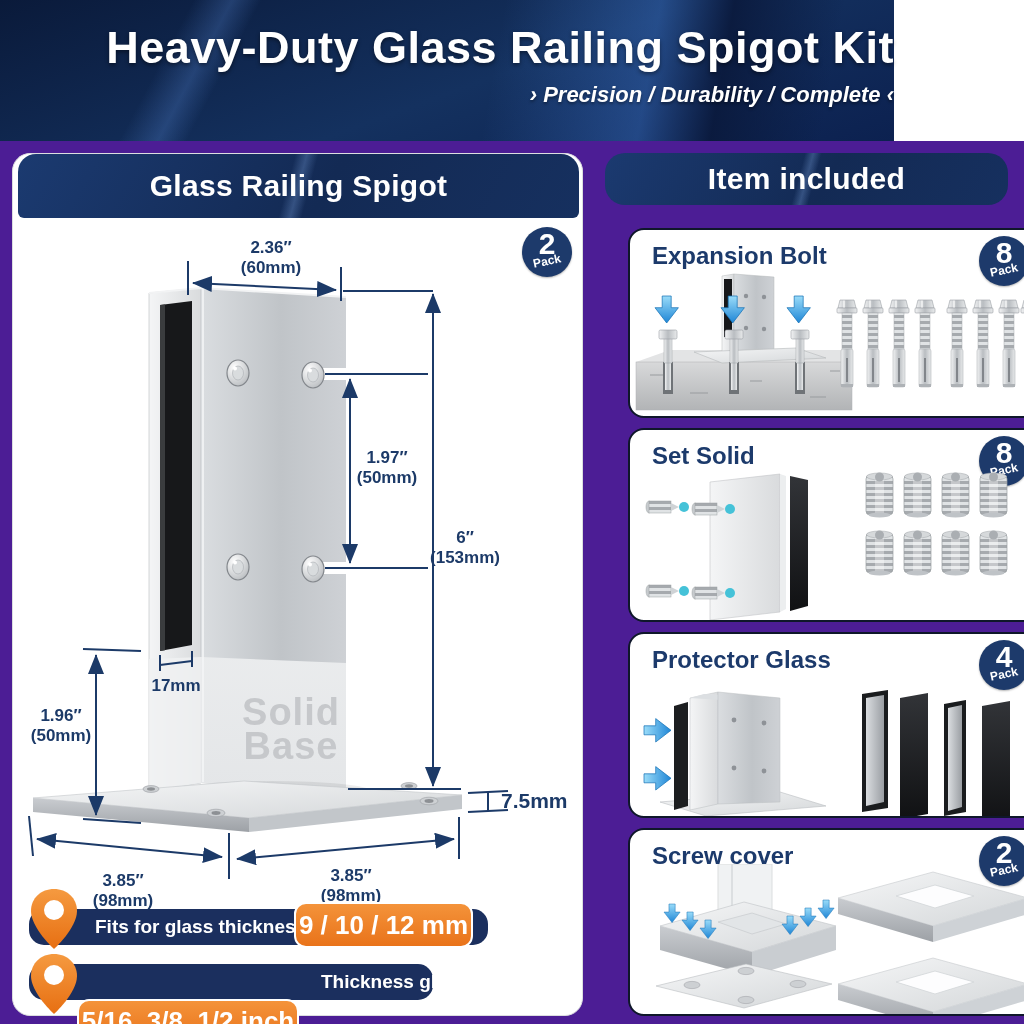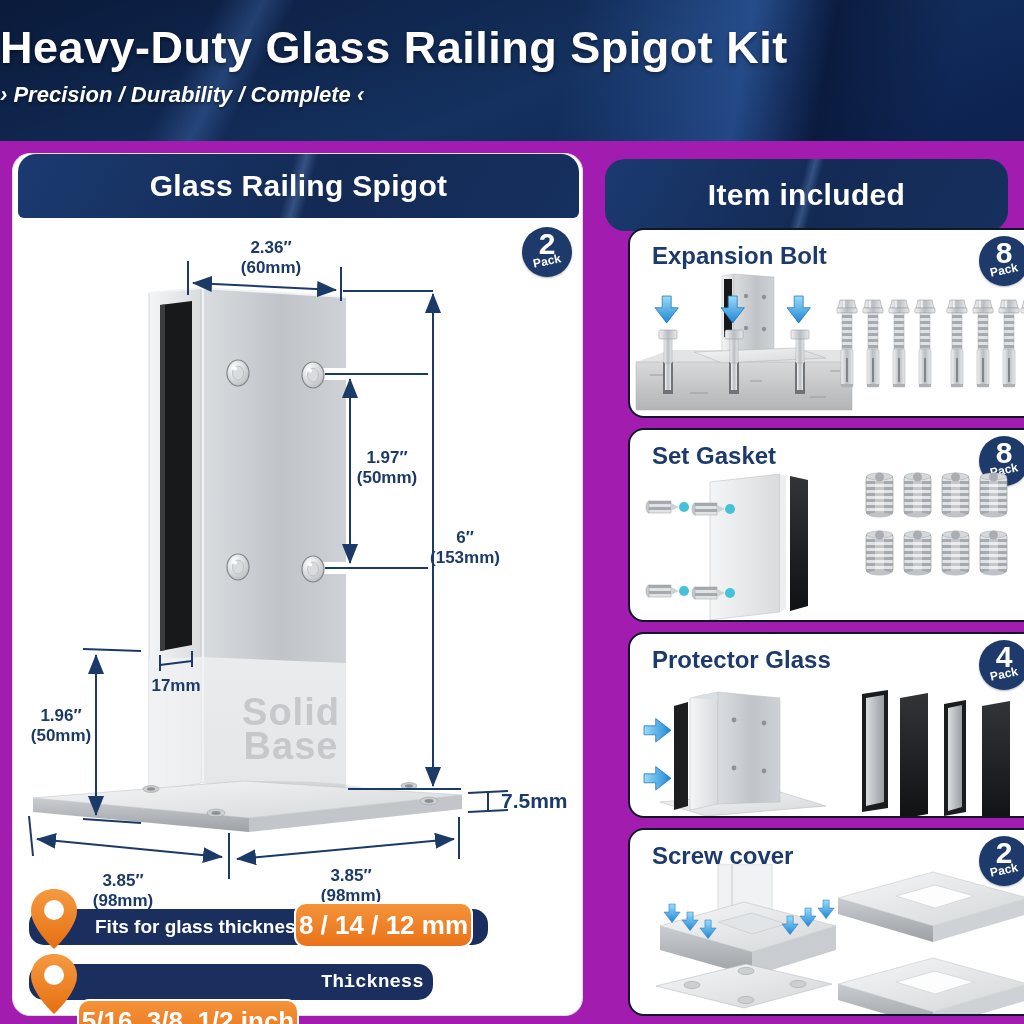--- a/index.html
+++ b/index.html
@@ -1,45 +1,45 @@
 <!DOCTYPE html>
 <html><head>
 <meta charset="utf-8">
 <style>
   html,body{margin:0;padding:0;}
   body{width:1024px;height:1024px;position:relative;background:#ffffff;
        font-family:"Liberation Sans",sans-serif;overflow:hidden;}
 
   
-  .main-header{position:absolute;left:0;top:0;width:1024px;height:141px;
+  .main-header{position:absolute;left:0;top:0;width:894px;height:141px;
     background-color:#0d2147;
     background-image:
       linear-gradient(118deg, rgba(90,140,220,0) 20%, rgba(90,140,220,.28) 24%, rgba(90,140,220,0) 27%),
       linear-gradient(100deg, rgba(40,90,170,0) 55%, rgba(70,130,220,.35) 72%, rgba(10,25,60,.9) 80%, rgba(10,25,60,0) 92%),
       linear-gradient(160deg,#0a1a3a 0%,#14315f 55%,#0c2150 100%);
-    color:#fff;text-align:left;}
+    color:#fff;text-align:right;}
   .main-title{margin:0;padding-top:22px;font-size:45px;font-weight:700;letter-spacing:.5px;
     text-shadow:0 2px 4px rgba(0,0,0,.45);}
   .main-subtitle{margin:0;padding-top:8px;font-size:22px;font-weight:700;font-style:italic;
     text-shadow:0 2px 3px rgba(0,0,0,.4);}
 
   
-  .content{position:absolute;left:0;top:141px;width:1024px;height:883px;background:#a21caf;}
+  .content{position:absolute;left:0;top:141px;width:1024px;height:883px;background:#4c1d95;}
 
   .panel-head{background:
       linear-gradient(105deg, rgba(130,170,230,0) 48%, rgba(130,170,230,.30) 50%, rgba(130,170,230,0) 52%),
       linear-gradient(120deg,#1b3a70 0%,#132a54 55%,#16305f 100%);
     color:#fff;display:flex;align-items:center;justify-content:center;
     font-size:30px;font-weight:700;letter-spacing:.3px;}
 
   .left-card{position:absolute;left:12px;top:12px;width:571px;height:863px;background:#fff;
     border:1px solid #dcdee0;border-radius:18px;box-sizing:border-box;}
   .left-head{position:absolute;left:5px;top:0;width:561px;height:64px;border-radius:18px 18px 6px 6px;}
 
-  .right-head{position:absolute;left:605px;top:12px;width:403px;height:72px;border-radius:20px;margin-top:6px;}
+  .right-head{position:absolute;left:605px;top:12px;width:403px;height:52px;border-radius:20px;}
 
   .item-card{position:absolute;left:628px;width:411px;background:#fff;border:2px solid #0f172a;
     border-radius:16px;box-sizing:border-box;}
   .item-title{position:absolute;left:22px;top:12px;font-size:24px;font-weight:700;color:#1c3a6b;}
   .illus{position:absolute;left:0;top:34px;}
 
   
   .badge{position:absolute;width:50px;height:50px;border-radius:50%;background:#1d3a6b;
     color:#fff;text-align:center;box-shadow:0 1px 2px rgba(0,0,0,.3);}
   .badge .num{display:block;font-size:30px;font-weight:700;line-height:30px;margin-top:2px;}
@@ -257,27 +257,27 @@
 
       <line class="dln" x1="455" y1="562" x2="495" y2="560"></line>
       <line class="dln" x1="455" y1="581" x2="495" y2="579"></line>
       <line class="dln" x1="475" y1="561" x2="475" y2="580"></line>
       <text class="dim-lg" x="488" y="577">7.5mm</text>
     </svg>
 
     <div class="pill" style="left:16px;top:755px;width:459px;">
       <span class="pill-text" style="left:66px;">Fits for glass thicknesses of</span>
     </div>
-    <div class="obox" style="left:281px;top:748px;width:179px;height:46px;">8 / 14 / 12 mm</div>
+    <div class="obox" style="left:281px;top:748px;width:179px;height:46px;">9 / 10 / 12 mm</div>
     <svg class="pin" style="left:18px;top:735px;" viewBox="0 0 46 60">
         <use href="#pinSym"></use>
       </svg>
 
     <div class="pill" style="left:16px;top:810px;width:404px;">
-      <span class="pill-text" style="left:292px;font-family:Liberation Mono, monospace;">Thickness glass</span>
+      <span class="pill-text" style="left:292px;">Thickness glass</span>
     </div>
     <div class="obox" style="left:64px;top:845px;width:222px;height:45px;">5/16  3/8  1/2 inch</div>
     <svg class="pin" style="left:18px;top:800px;" viewBox="0 0 46 60">
         <use href="#pinSym"></use>
       </svg>
   </section>
 
   <div class="panel-head right-head">Item included</div>
 
   <section class="item-card" style="top:87px;height:190px;">
@@ -336,21 +336,21 @@
       <use href="#boltSym" x="258" y="36"></use>
         <use href="#boltSym" x="284" y="36"></use>
       <use href="#boltSym" x="316" y="36"></use>
         <use href="#boltSym" x="342" y="36"></use>
       <use href="#boltSym" x="368" y="36"></use>
         <use href="#boltSym" x="390" y="36"></use>
     </svg>
   </section>
 
   <section class="item-card" style="top:287px;height:194px;">
-    <div class="item-title">Set Gasket</div>
+    <div class="item-title">Set Solid</div>
     <div class="badge" style="right:8px;top:6px;">
       <span class="num">8</span>
       <span class="pk">Pack</span>
     </div>
     <svg class="illus" width="411" height="156" viewBox="0 0 411 156">
       <polygon points="80,18 150,10 150,148 80,156" fill="url(#gSide)" stroke="#c2c5c8" stroke-width="0.6"></polygon>
       <polygon points="150,10 156,12 156,145 150,148" fill="#eceeef"></polygon>
       <polygon points="160,12 178,16 178,142 160,147" fill="url(#gBlackV)"></polygon>
 
       <use href="#sideScrew" x="16" y="34"></use>

